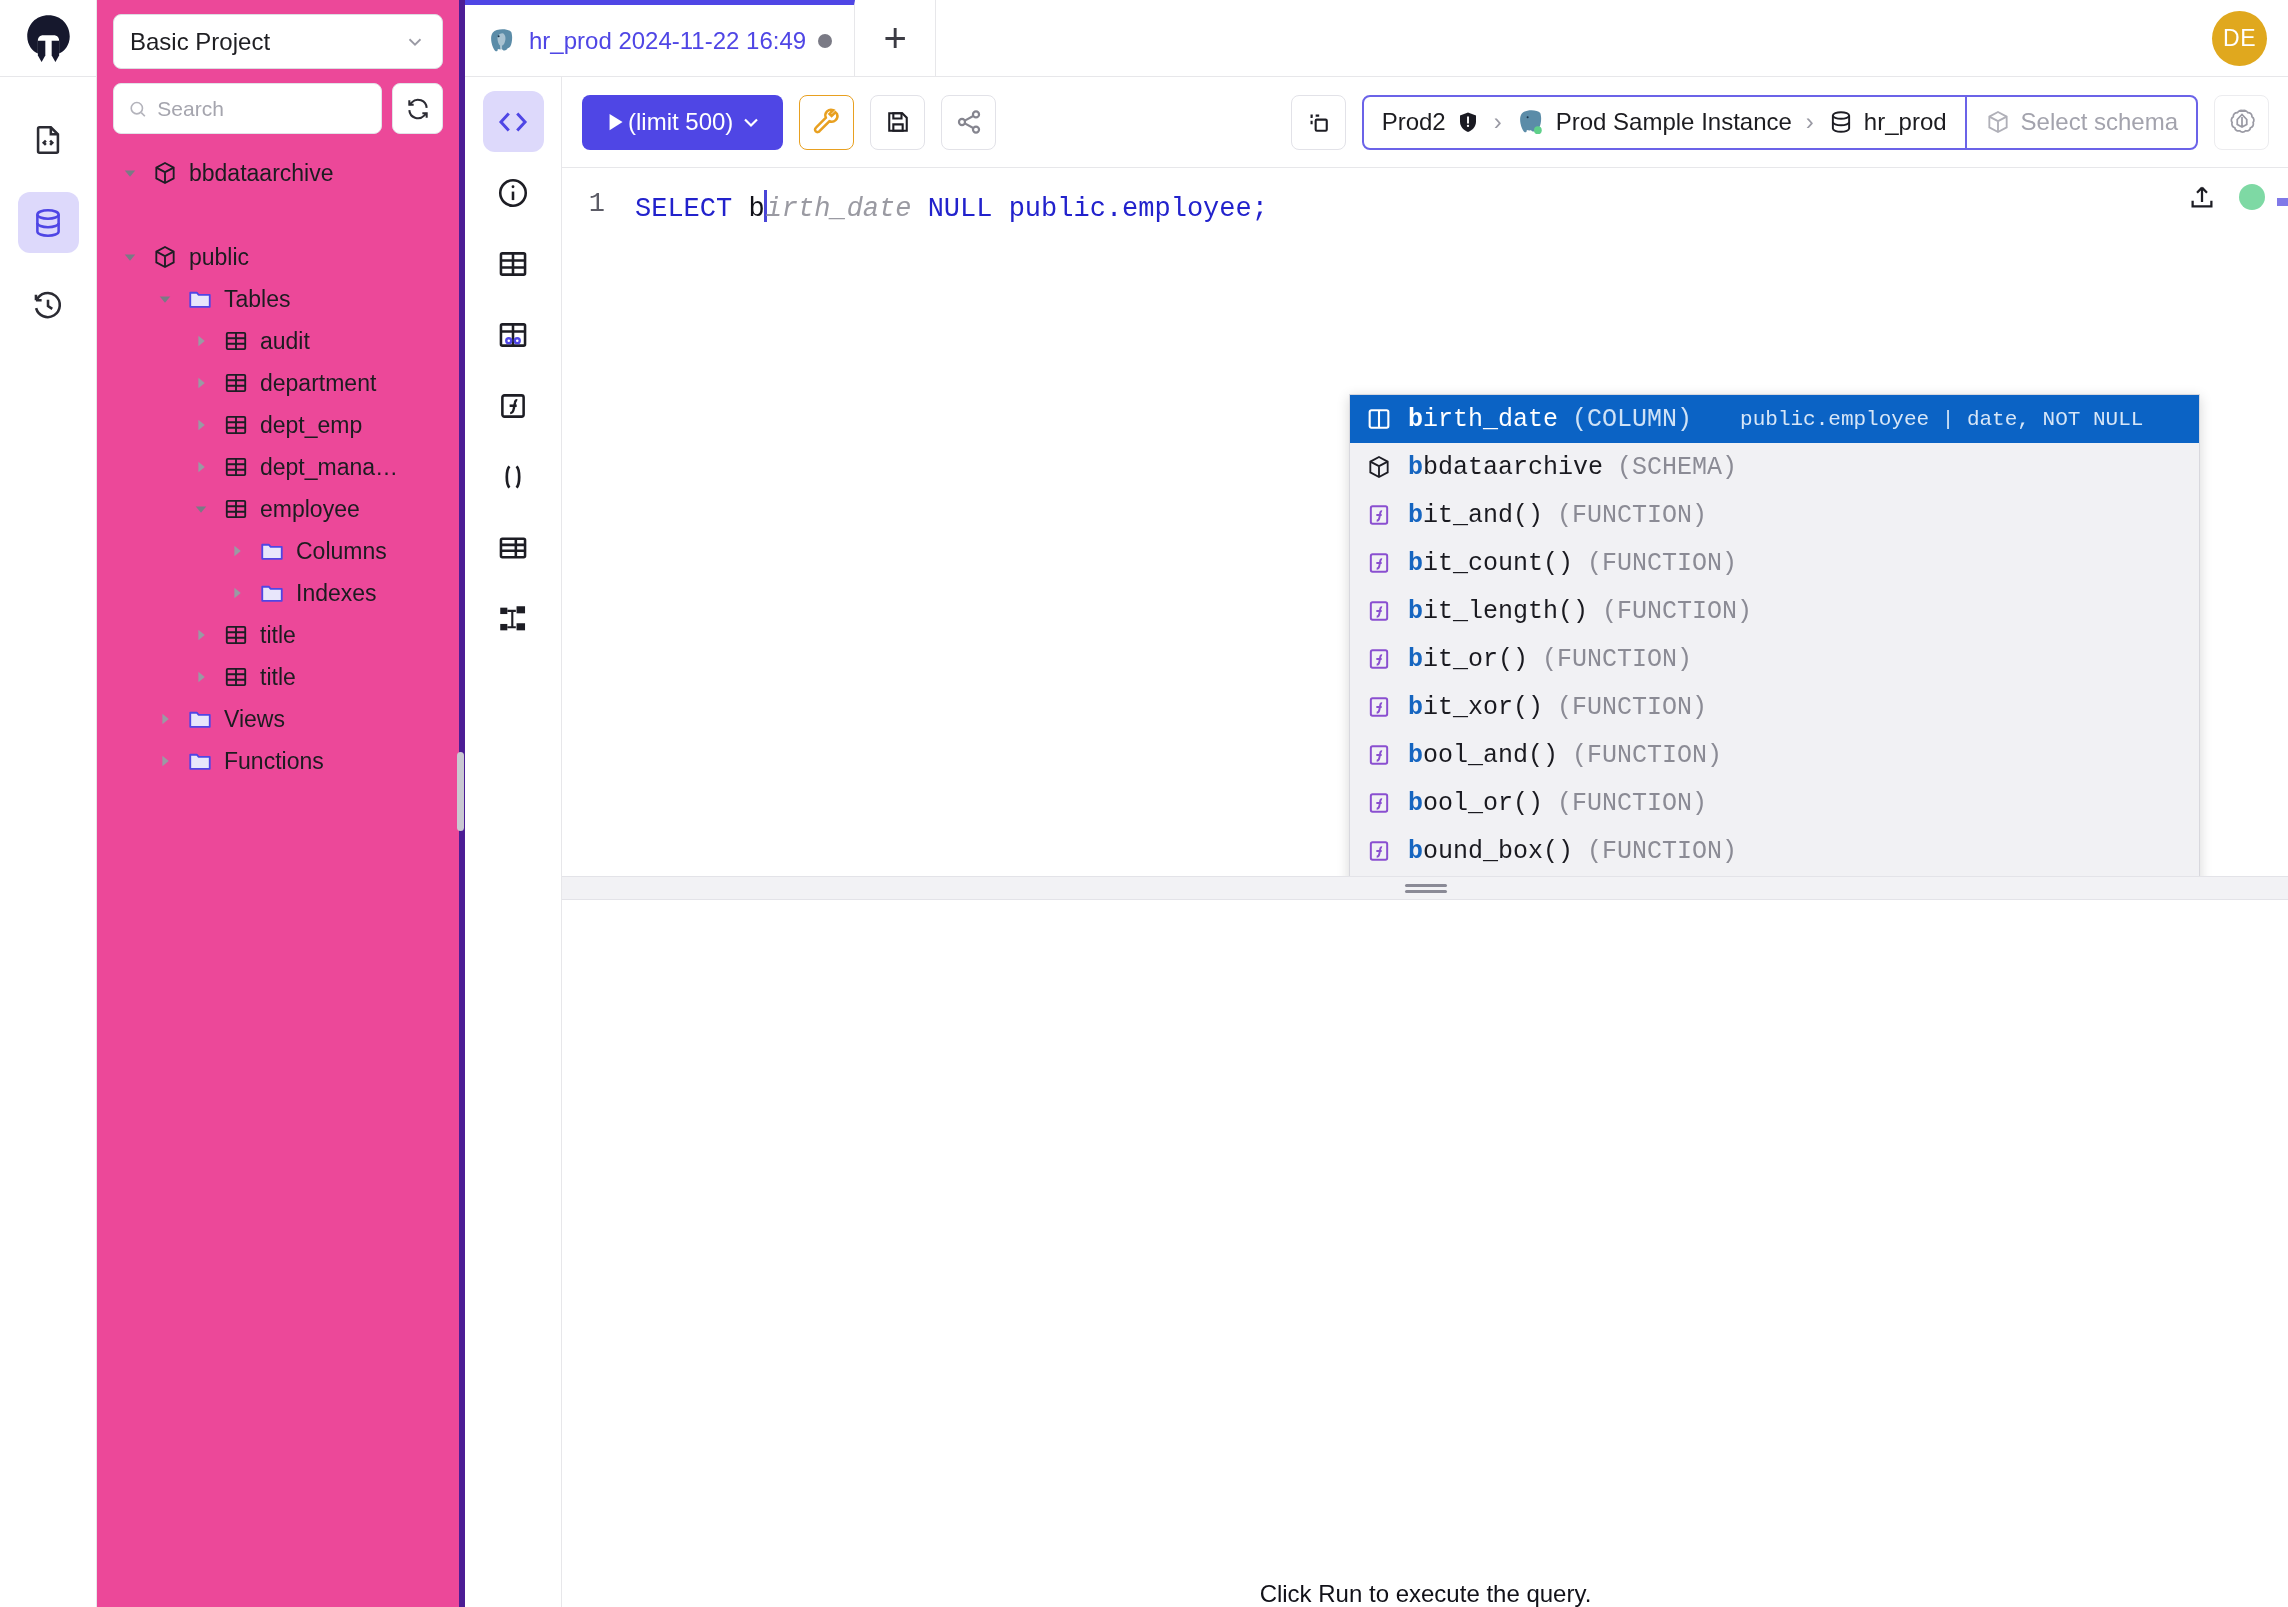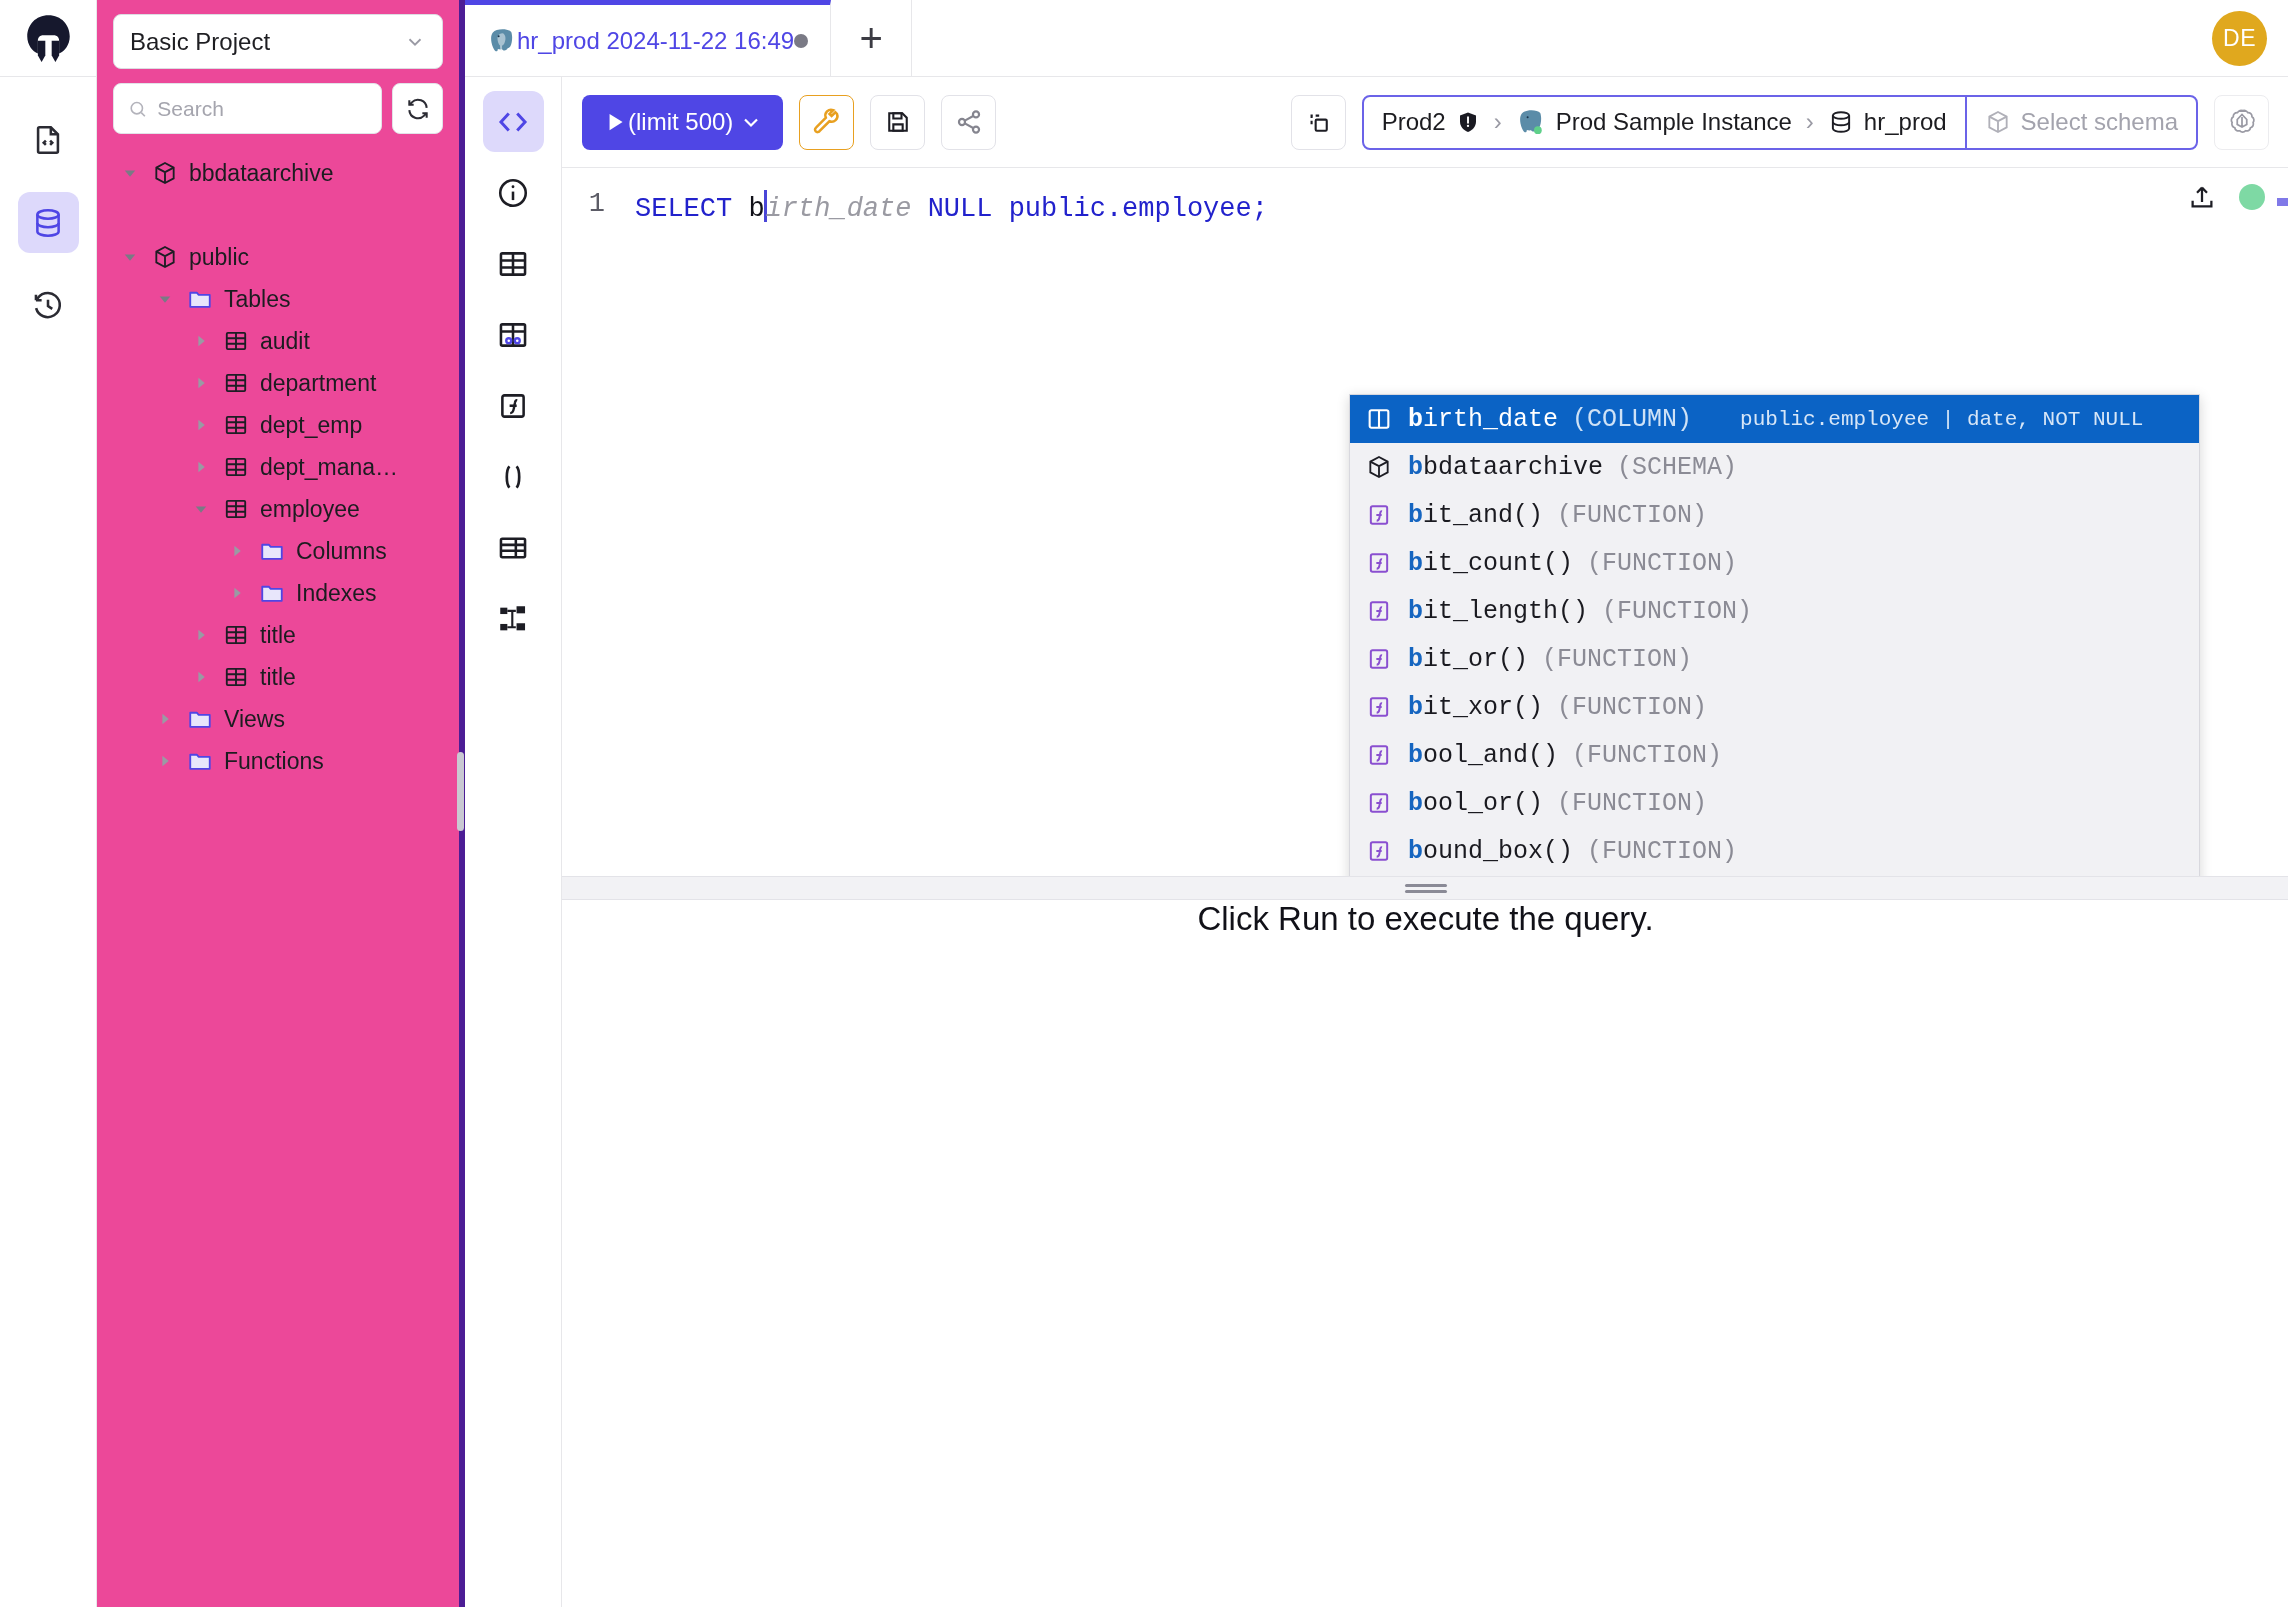--- a/index.html
+++ b/index.html
@@ -73,21 +73,21 @@
     position: absolute; left: 360px; top: 752px; width: 7px; height: 79px;
     background: #c9c9d2; border-radius: 4px;
   }
 
   
   .main { flex: 1; height: 100%; display: flex; flex-direction: column; min-width: 0; }
 
   
   .tabbar { height: 77px; display: flex; align-items: stretch; border-bottom: 1px solid #e7e7ea; background: #fff; }
   .tab {
-    display: flex; align-items: center; gap: 0; padding: 0 22px;
+    display: flex; align-items: center; gap: 12px; padding: 0 22px;
     border-right: 1px solid #e7e7ea; border-top: 5px solid #4f46e5;
     cursor: pointer; position: relative; background: #fff;
   }
   .tab .tab-title { font-size: 24px; color: #4f46e5; }
   .tab .dirty-dot { width: 14px; height: 14px; border-radius: 50%; background: #7a7a85; }
   .newtab {
     width: 81px; display: flex; align-items: center; justify-content: center;
     border-right: 1px solid #e7e7ea; cursor: pointer; font-size: 40px; color: #3c3c44; font-weight: 300;
   }
   .tabbar-spacer { flex: 1; }
@@ -176,22 +176,22 @@
   .ac-item.selected .ac-kind { color: #cfe2f6; }
   .ac-detail { color: #d7e6f7; font-size: 21px; margin-left: 34px; }
   .ac-ico { width: 30px; height: 30px; flex: 0 0 30px; display: flex; align-items: center; justify-content: center; }
 
   
   .splitter { height: 24px; background: #f2f2f5; border-top: 1px solid #e3e3e8; border-bottom: 1px solid #e3e3e8;
               display: flex; align-items: center; justify-content: center; cursor: row-resize; }
   .grip { width: 42px; }
   .grip div { height: 3px; background: #8a8a96; margin: 3px 0; border-radius: 2px; }
   .results {
-    flex: 1; background: #fff; display: flex; align-items: flex-start; justify-content: center;
-    font-size: 33px; color: #111118;
+    flex: 1; background: #fff; display: flex; align-items: flex-end; justify-content: center;
+    font-size: 24px; color: #111118;
   }
 </style>
 </head>
 <body>
 
 <div class="app">
 
   <div class="app-rail">
     <div class="logo-cell">
       <svg class="logo-mark" viewBox="0 0 48 48">

